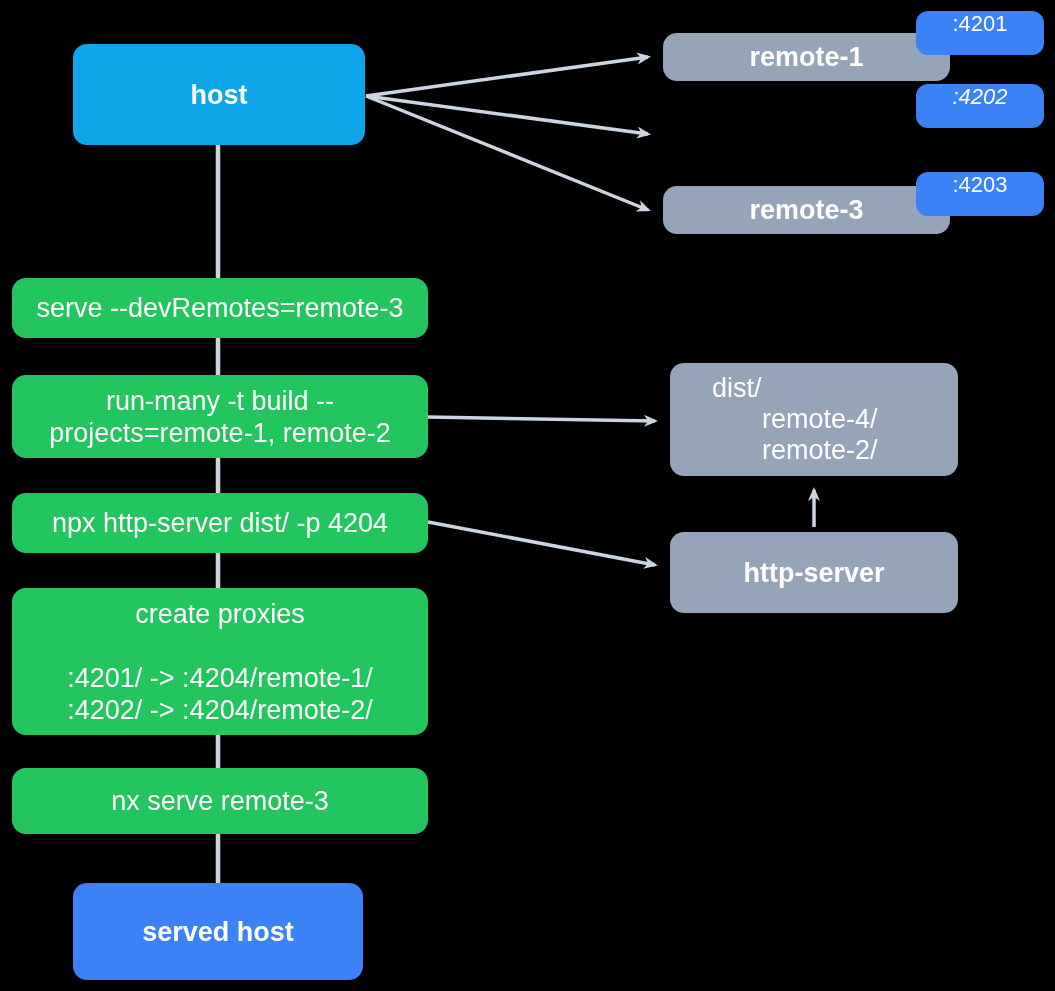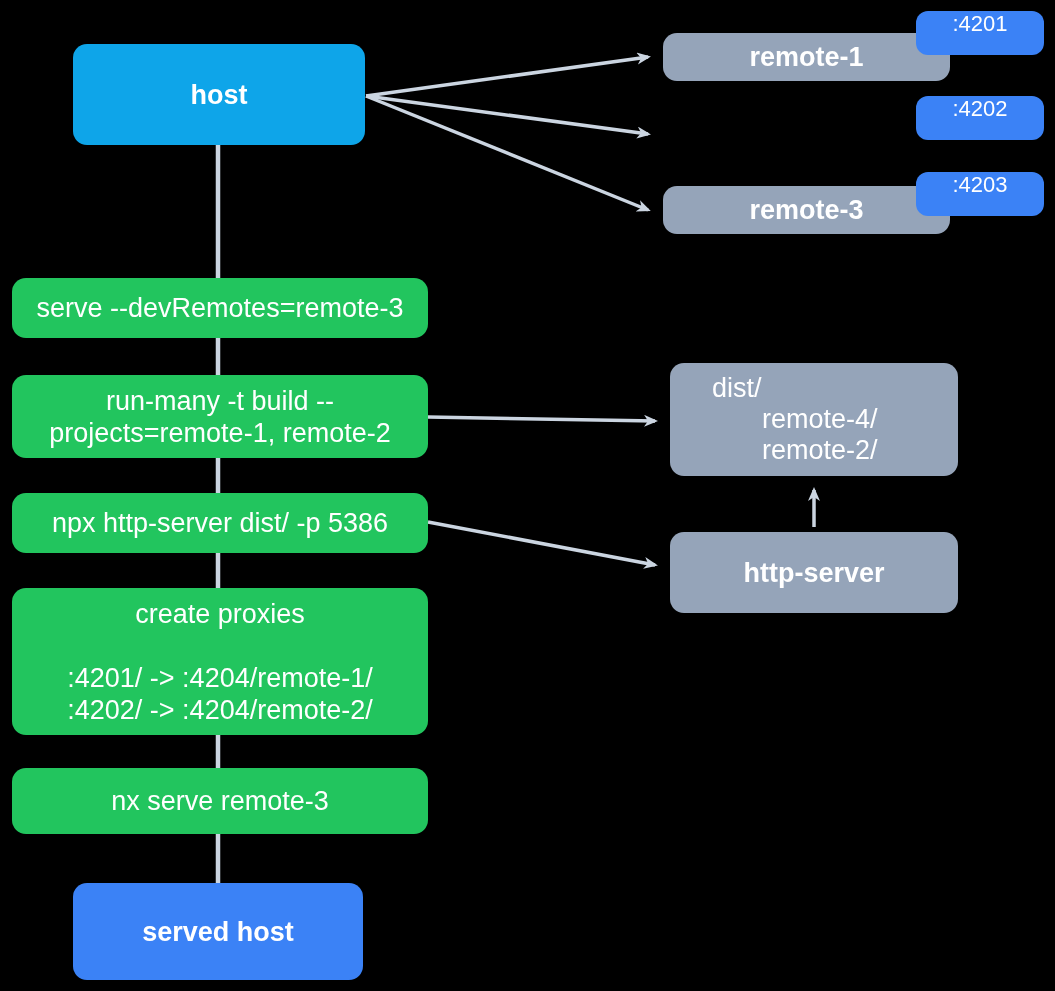--- a/index.html
+++ b/index.html
@@ -34,21 +34,21 @@
   .remote-1{top:33px;} .remote-2{top:110px;} .remote-3{top:186px;}
 
   .port-badge{
     position:absolute;z-index:2;
     left:916px;width:128px;height:44px;
     background:var(--port-blue,#3b82f6);
     border-radius:12px;
     display:flex;justify-content:center;
     color:var(--text-white,#fff);font-size:22px;
   }
-  .port-1{top:11px;} .port-2{top:96px;} .port-3{top:172px;}
+  .port-1{top:11px;} .port-2{top:84px;font-style:italic;} .port-3{top:172px;}
 
   .step{left:12px;width:416px;background:var(--action-green,#22c55e);}
   .step-serve   {top:278px;height:60px;}
   .step-build   {top:375px;height:83px;}
   .step-httpcmd {top:493px;height:60px;}
   .step-proxies {top:588px;height:147px;}
   .step-nxserve {top:768px;height:66px;}
 
   .dist-node{
     left:670px;top:363px;width:288px;height:113px;
@@ -106,21 +106,21 @@
   <div class="box step step-serve">
     <span class="line">serve --devRemotes=remote-3</span>
   </div>
 
   <div class="box step step-build">
     <span class="line">run-many -t build --</span>
     <span class="line">projects=remote-1, remote-2</span>
   </div>
 
   <div class="box step step-httpcmd">
-    <span class="line">npx http-server dist/ -p 5386</span>
+    <span class="line">npx http-server dist/ -p 4204</span>
   </div>
 
   <div class="box step step-proxies">
     <span class="line">create proxies</span>
     <span class="line"></span>
     <span class="line">:4201/ -&gt; :4204/remote-1/</span>
     <span class="line">:4202/ -&gt; :4204/remote-2/</span>
   </div>
 
   <div class="box step step-nxserve">

